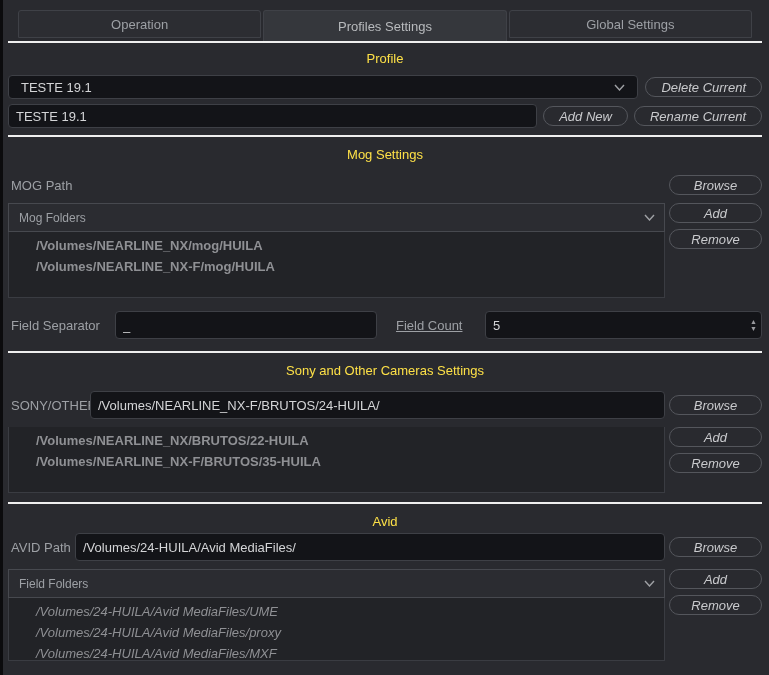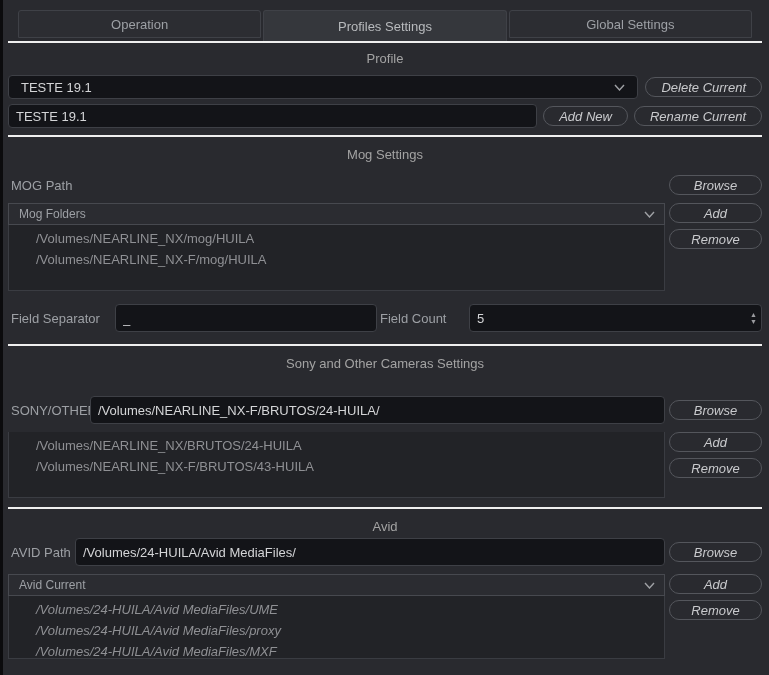--- a/index.html
+++ b/index.html
@@ -31,25 +31,25 @@
     display: flex; align-items: center; justify-content: center;
     font-size: 13px; color: #9da0a5; cursor: default;
   }
   .tab.active {
     height: 31px; background: #35373c; border-bottom: none; color: #b8babd;
   }
   .divider { height: 2px; background: #efefef; border: none; }
 
   
   .section-title {
-    text-align: center; font-size: 13px; color: #a3a3a3;
+    text-align: center; font-size: 13px; color: #fde047;
   }
   .st-profile { padding: 8px 0 9px 0; }
   .st-mog    { padding: 10px 0 13px 0; }
-  .st-sony   { padding: 10px 0 25px 0; }
+  .st-sony   { padding: 10px 0 13px 0; }
   .st-avid   { padding: 10px 0 4px 0; }
 
   
   .dropdown {
     flex: 1; height: 24px;
     background: #131418; border: 1px solid #3e4046; border-radius: 4px;
     display: flex; align-items: center; justify-content: space-between;
     padding: 0 12px; font-size: 13px; color: #d4d5d7;
   }
   input.text-input {
@@ -83,40 +83,40 @@
 
   .mt8  { margin-top: 8px; }
   .mt13 { margin-top: 13px; }
   .mt12 { margin-top: 12px; }
   .mt9  { margin-top: 9px; }
   .mt7  { margin-top: 7px; }
 
   
   .combo { flex: 1; }
   .combo-header {
-    height: 22px; background: #2b2c31; border: 1px solid #47494f;
+    height: 29px; background: #2b2c31; border: 1px solid #47494f;
     display: flex; align-items: center; justify-content: space-between;
     padding: 0 9px 0 10px; font-size: 12px; color: #9da0a5;
   }
   .combo-body {
     border: 1px solid #3a3c42; border-top: none; background: #222327;
     padding-top: 3px; overflow: hidden;
   }
-  .h66 { height: 66px; }
+  .h66 { height: 66px; font-weight: bold; }
   .h63 { height: 63px; font-style: italic; }
   .combo-item {
     padding-left: 27px; font-size: 13px; color: #8f9094; line-height: 21px;
     white-space: nowrap;
   }
 
   
   .fs-row { display: flex; align-items: center; }
   .fs-label1 { width: 107px; }
   .fs-sep-input { width: 262px; height: 28px !important; }
-  .fs-label2 { width: 92px; }
+  .fs-label2 { margin-left: 16px; width: 92px; text-decoration: underline; }
   .spin-wrap { flex: 1; position: relative; display: flex; }
   .spin-wrap input { flex: 1; height: 28px !important; }
   .spin-arrows {
     position: absolute; right: 5px; top: 50%; transform: translateY(-50%);
     display: flex; flex-direction: column; align-items: center; gap: 1px;
     font-size: 7px; color: #9a9b9f; line-height: 6px; cursor: default;
   }
 </style>
 </head>
 <body>
@@ -209,22 +209,22 @@
       <input class="text-input path-input" value="/Volumes/NEARLINE_NX-F/BRUTOS/24-HUILA/" style="">
     </div>
     <div class="side">
       <button class="btn wide">Browse</button>
     </div>
   </div>
 
   <div class="frow top mt8">
     <div class="combo">
       <div class="combo-body h66">
-        <div class="combo-item">/Volumes/NEARLINE_NX/BRUTOS/24-HUILA</div>
-        <div class="combo-item">/Volumes/NEARLINE_NX-F/BRUTOS/43-HUILA</div>
+        <div class="combo-item">/Volumes/NEARLINE_NX/BRUTOS/22-HUILA</div>
+        <div class="combo-item">/Volumes/NEARLINE_NX-F/BRUTOS/35-HUILA</div>
       </div>
     </div>
     <div class="side">
       <button class="btn wide">Add</button>
       <button class="btn wide">Remove</button>
     </div>
   </div>
 
   <div class="divider mt9"></div>
 
@@ -236,21 +236,21 @@
       <input class="text-input path-input" value="/Volumes/24-HUILA/Avid MediaFiles/" style="">
     </div>
     <div class="side">
       <button class="btn wide">Browse</button>
     </div>
   </div>
 
   <div class="frow top mt8">
     <div class="combo">
       <div class="combo-header">
-        <span>Avid Current</span>
+        <span>Field Folders</span>
         <span class="chev">
           <svg width="11" height="7" viewBox="0 0 11 7">
               <polyline points="1,1 5.5,6 10,1" fill="none" stroke="#9fa1a5" stroke-width="1.4"></polyline>
             </svg>
         </span>
       </div>
       <div class="combo-body h63">
         <div class="combo-item">/Volumes/24-HUILA/Avid MediaFiles/UME</div>
         <div class="combo-item">/Volumes/24-HUILA/Avid MediaFiles/proxy</div>
         <div class="combo-item">/Volumes/24-HUILA/Avid MediaFiles/MXF</div>

